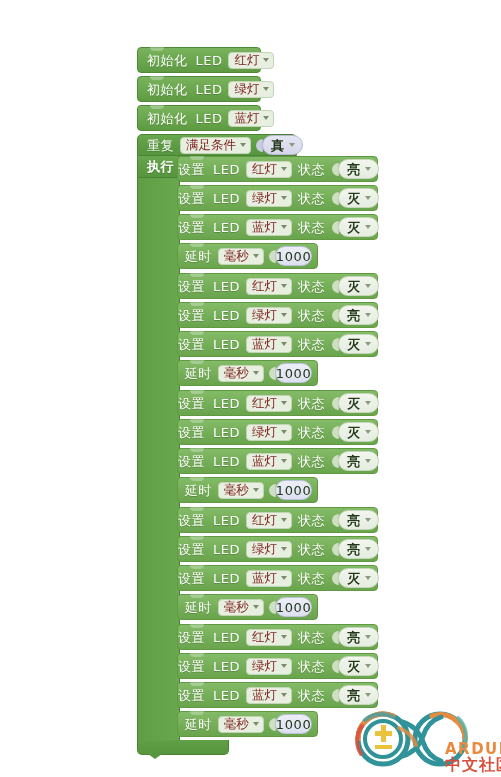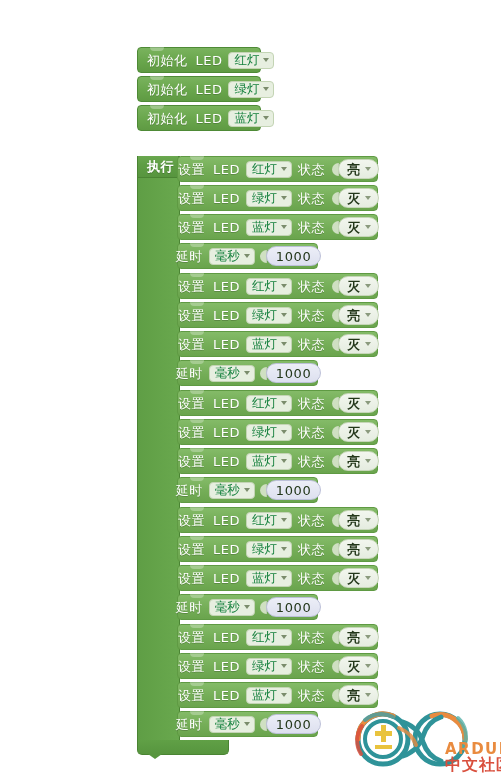--- a/index.html
+++ b/index.html
@@ -56,21 +56,21 @@
     border:1px solid #4a8433;
     border-radius:5px;
   }
 
   
   .fld{
     display:inline-flex;align-items:center;
     background:#e7efe0;
     border:1px solid #c3d4b4;
     border-radius:4px;
-    color:#15803d;
+    color:#7f1d1d;
     font-size:12.5px;
     padding:2px 4px 2px 5px;
     margin:0 2px;
     text-shadow:none;
     height:17px;
     box-sizing:border-box;
   }
   .fld .caret{
     width:0;height:0;margin-left:4px;
     border-left:3.5px solid transparent;
@@ -111,21 +111,21 @@
     background:linear-gradient(180deg,#e4e5f2 0%,#d6d8ea 100%);
     border:1px solid #b7bad3;
   }
   .socket.logic{background:#c9cde2;}
   
   .reporter.num{
     background:linear-gradient(180deg,#eceef7 0%,#dde0ef 100%);
     border:1px solid #bcc0d8;
     font-weight:normal;
     letter-spacing:.6px;
-    padding:2px 9px;
+    padding:2px 0;
   }
 
   
   .spine{
     position:absolute;
     background:linear-gradient(90deg,#5f9e45 0%,#69a84e 100%);
     border-left:1px solid #4a8433;
     border-right:1px solid #4a8433;
   }
   .loopfoot{
@@ -167,20 +167,34 @@
         <span>绿灯</span>
         <span class="caret"></span>
       </span>
     </div>
     <div class="blk stmt" style="left: 137px; top: 88px; width: 124px; z-index: 2;">
       <span class="lbl first">初始化</span>
       <span class="lbl">LED</span>
       <span class="fld">
         <span>蓝灯</span>
         <span class="caret"></span>
+      </span>
+    </div>
+    <div class="blk loop" style="left: 137px; top: 117px; height: 22px; width: 160px; border-radius: 5px 5px 0px 0px; z-index: 2;">
+      <span class="lbl first">重复</span>
+      <span class="fld">
+        <span>满足条件</span>
+        <span class="caret"></span>
+      </span>
+      <span class="slot">
+        <span class="socket logic"></span>
+        <span class="reporter logic">
+          <span>真</span>
+          <span class="caret"></span>
+        </span>
       </span>
     </div>
     <div class="blk loop" style="left: 137px; top: 139px; height: 22px; width: 42px; border-top: none; border-radius: 0px; z-index: 2; font-weight: bold;">
       <span class="lbl first">执行</span>
     </div>
     <div class="blk stmt light" style="left: 177px; top: 139px; width: 201px; z-index: 2;">
       <span class="lbl first">设置</span>
       <span class="lbl">LED</span>
       <span class="fld">
         <span>红灯</span>

